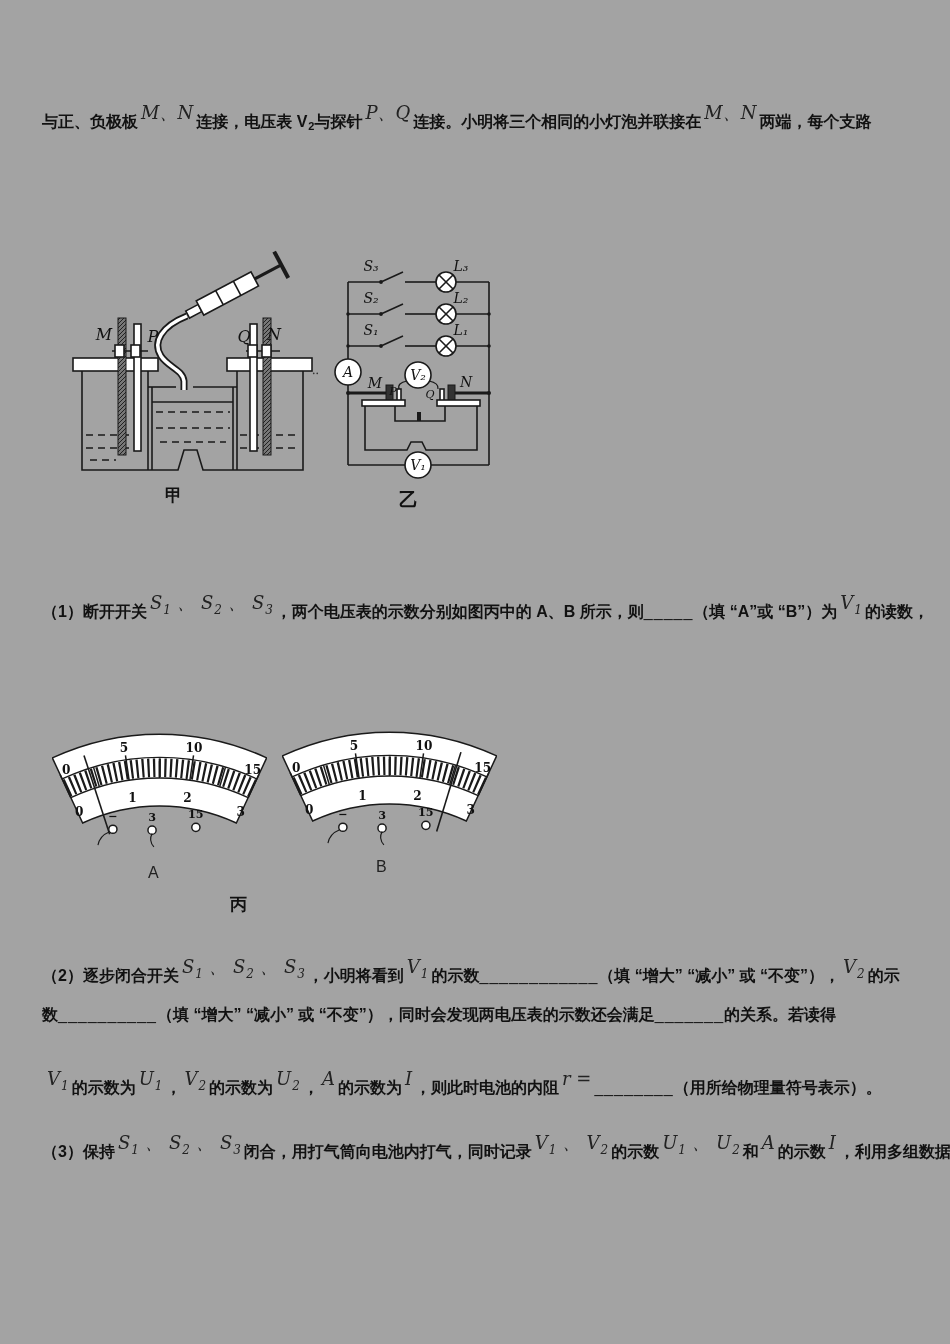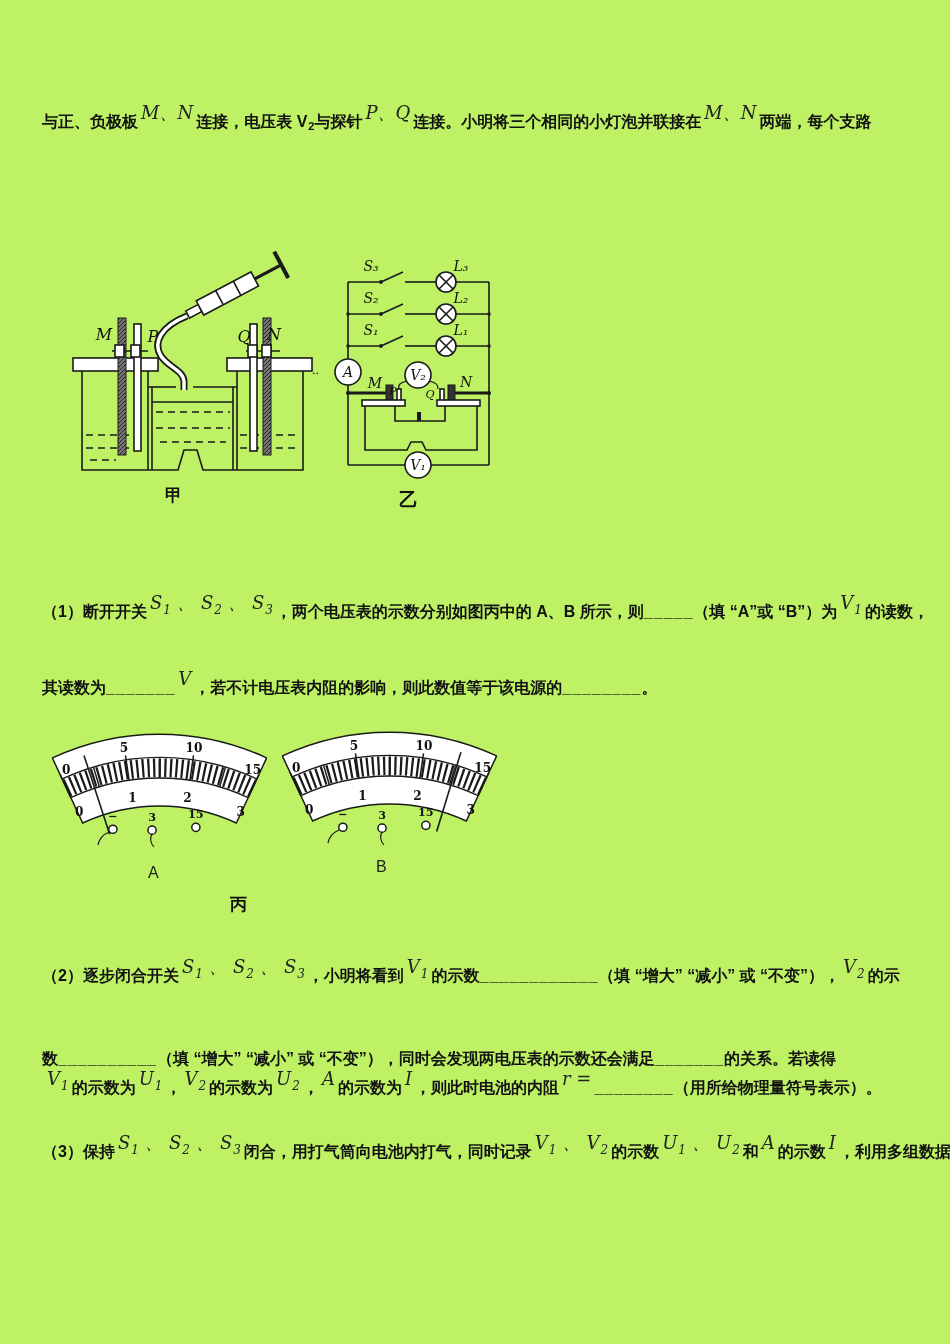--- a/index.html
+++ b/index.html
@@ -1,23 +1,23 @@
 <!DOCTYPE html>
 <html><head>
 <meta charset="utf-8">
 <style>
   html,body{margin:0;padding:0;background:#fff;}
-  #page{position:relative;width:950px;height:1344px;background:#bef264;color:#111;overflow:hidden;}
+  #page{position:relative;width:950px;height:1344px;background:#a3a3a3;color:#111;overflow:hidden;}
   .line{position:absolute;left:42px;white-space:nowrap;font-size:16px;line-height:30px;}
   .r-cn{font-family:"Liberation Sans","DejaVu Sans",sans-serif;font-weight:700;color:#111;}
   .r-cn sub{font-size:11px;vertical-align:-3px;margin-left:1px;}
   .r-var{font-family:"DejaVu Serif","Liberation Serif",serif;font-style:italic;font-weight:400;
          font-size:18px;position:relative;top:-8px;margin:0 3px;color:#222;}
   .r-var sub{font-size:12px;vertical-align:-5px;margin-left:1px;}
-  .r-blank{font-family:"Liberation Sans","DejaVu Sans",sans-serif;font-weight:700;letter-spacing:1px;color:#111;}
+  .r-blank{font-family:"Liberation Sans","DejaVu Sans",sans-serif;font-weight:400;letter-spacing:1px;color:#111;}
   .cap{position:absolute;font-family:"Liberation Sans","DejaVu Sans",sans-serif;font-weight:700;font-size:17px;color:#111;}
   .meterlbl{position:absolute;font-family:"Liberation Sans","DejaVu Sans",sans-serif;font-size:16px;color:#222;}
   .figsvg{position:absolute;}
   .dots{position:absolute;font-size:13px;color:#333;letter-spacing:3px;}
   
   .wire{stroke:#1a1a1a;stroke-width:1.6;fill:none;}
   .wire3{stroke:#1a1a1a;stroke-width:3.2;fill:none;}
   .thin{stroke:#1a1a1a;stroke-width:1.2;fill:none;}
   .whitefill{fill:#fff;stroke:#1a1a1a;stroke-width:1.6;}
   .darkbar{fill:url(#hatch);stroke:#1a1a1a;stroke-width:1;}
@@ -271,19 +271,18 @@
       <path class="thin" d="M107,120 q-4,7 2,14"></path>
       <text class="numsm" x="154" y="103">15</text>
       <circle class="whitefill" cx="154" cy="113" r="4.4"></circle>
     </g>
   </svg>
   <div class="meterlbl" style="left:148px;top:864px;">A</div>
   <div class="meterlbl" style="left:376px;top:858px;">B</div>
   <div class="cap" style="left:230px;top:893px;">丙</div>
 
   <div class="line" style="top:596px;"><span class="r-cn">（1）断开开关</span><span class="r-var">S<sub>1</sub></span><span class="r-var">、</span><span class="r-var">S<sub>2</sub></span><span class="r-var">、</span><span class="r-var">S<sub>3</sub></span><span class="r-cn">，两个电压表的示数分别如图丙中的 A、B 所示，则</span><span class="r-blank">_____</span><span class="r-cn">（填 “A”或 “B”）为</span><span class="r-var">V<sub>1</sub></span><span class="r-cn">的读数，</span></div>
-  <div class="line" style="top:672px;"><span class="r-cn">其读数为</span><span class="r-blank">_______</span><span class="r-var">V</span><span class="r-cn">，若不计电压表内阻的影响，则此数值等于该电源的</span><span class="r-blank">________</span><span class="r-cn">。</span></div>
   <div class="line" style="top:960px;"><span class="r-cn">（2）逐步闭合开关</span><span class="r-var">S<sub>1</sub></span><span class="r-var">、</span><span class="r-var">S<sub>2</sub></span><span class="r-var">、</span><span class="r-var">S<sub>3</sub></span><span class="r-cn">，小明将看到</span><span class="r-var">V<sub>1</sub></span><span class="r-cn">的示数</span><span class="r-blank">____________</span><span class="r-cn">（填 “增大” “减小” 或 “不变”），</span><span class="r-var">V<sub>2</sub></span><span class="r-cn">的示</span></div>
-  <div class="line" style="top:1044px;text-align:center;"><span class="r-cn">数</span><span class="r-blank">__________</span><span class="r-cn">（填 “增大” “减小” 或 “不变”），同时会发现两电压表的示数还会满足</span><span class="r-blank">_______</span><span class="r-cn">的关系。若读得</span></div>
+  <div class="line" style="top:1000px;text-align:center;"><span class="r-cn">数</span><span class="r-blank">__________</span><span class="r-cn">（填 “增大” “减小” 或 “不变”），同时会发现两电压表的示数还会满足</span><span class="r-blank">_______</span><span class="r-cn">的关系。若读得</span></div>
   <div class="line" style="left:44px;top:1072px;"><span class="r-var">V<sub>1</sub></span><span class="r-cn">的示数为</span><span class="r-var">U<sub>1</sub></span><span class="r-cn">，</span><span class="r-var">V<sub>2</sub></span><span class="r-cn">的示数为</span><span class="r-var">U<sub>2</sub></span><span class="r-cn">，</span><span class="r-var">A</span><span class="r-cn">的示数为</span><span class="r-var">I</span><span class="r-cn">，则此时电池的内阻</span><span class="r-var">r =</span><span class="r-blank">________</span><span class="r-cn">（用所给物理量符号表示）。</span></div>
   <div class="line" style="top:1136px;"><span class="r-cn">（3）保持</span><span class="r-var">S<sub>1</sub></span><span class="r-var">、</span><span class="r-var">S<sub>2</sub></span><span class="r-var">、</span><span class="r-var">S<sub>3</sub></span><span class="r-cn">闭合，用打气筒向电池内打气，同时记录</span><span class="r-var">V<sub>1</sub></span><span class="r-var">、</span><span class="r-var">V<sub>2</sub></span><span class="r-cn">的示数</span><span class="r-var">U<sub>1</sub></span><span class="r-var">、</span><span class="r-var">U<sub>2</sub></span><span class="r-cn">和</span><span class="r-var">A</span><span class="r-cn">的示数</span><span class="r-var">I</span><span class="r-cn">，利用多组数据</span></div>
 
 </div>
 
 </body></html>

